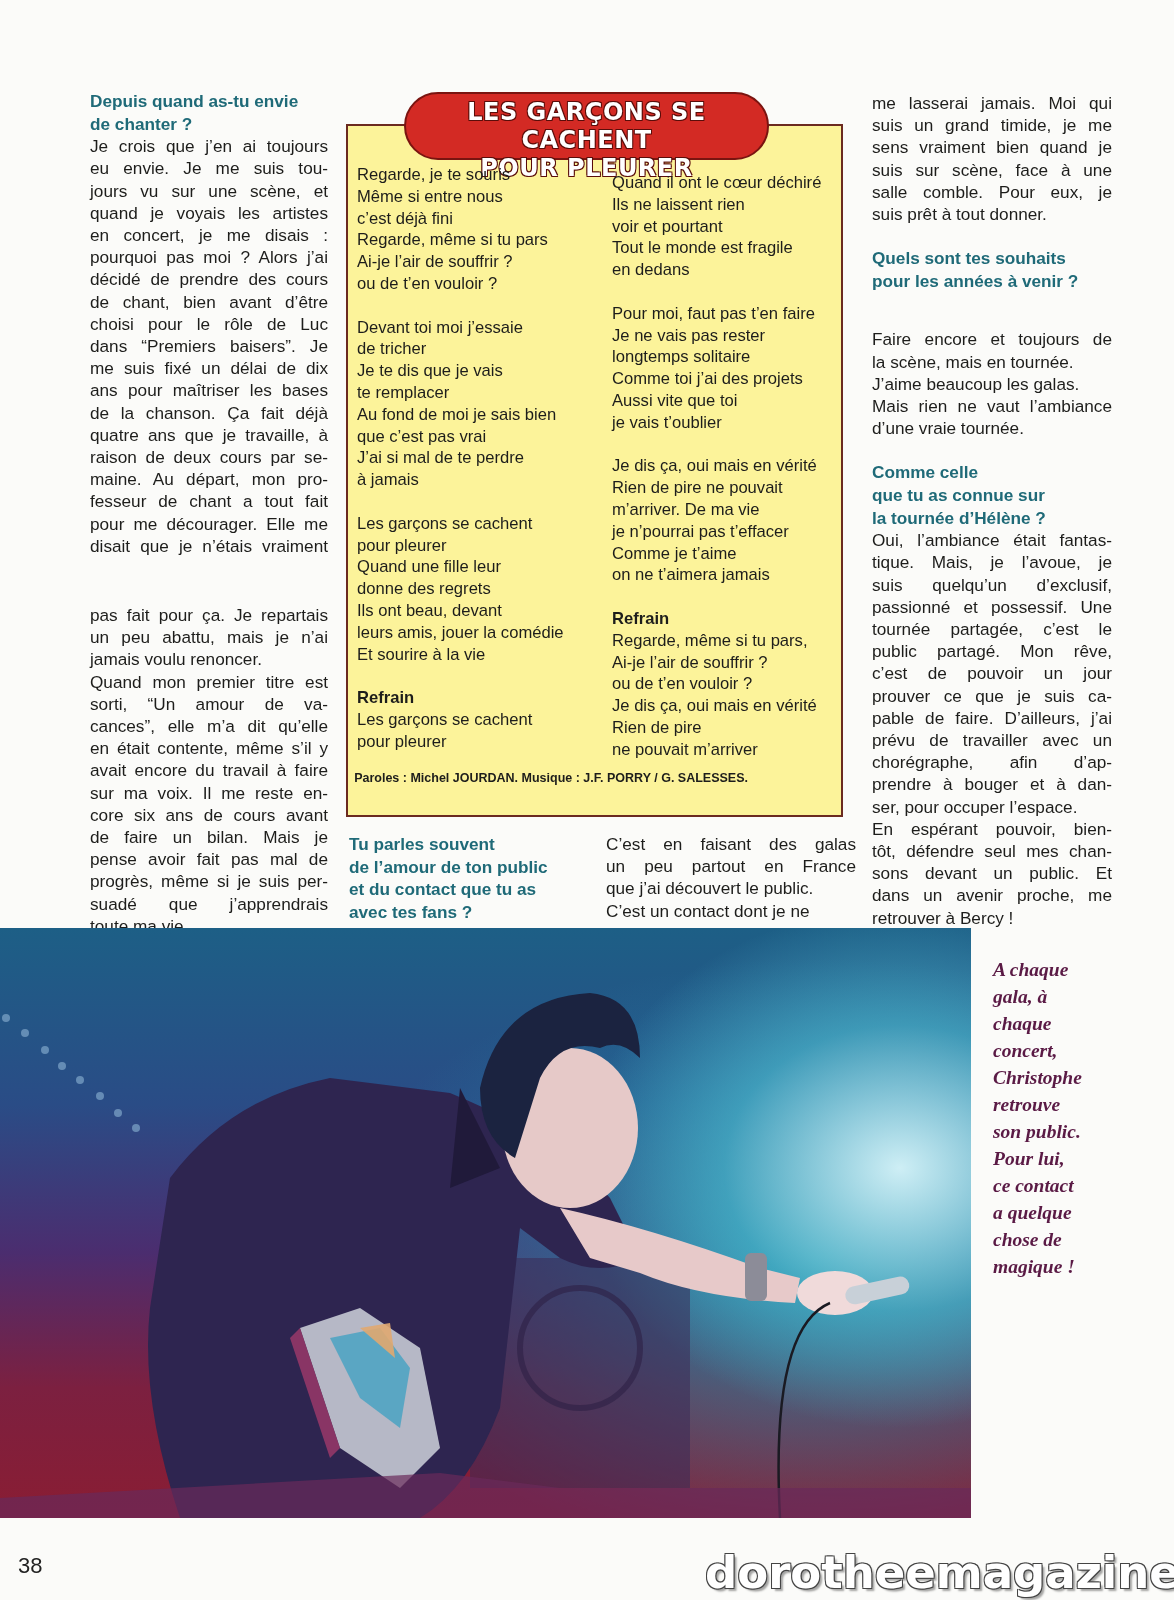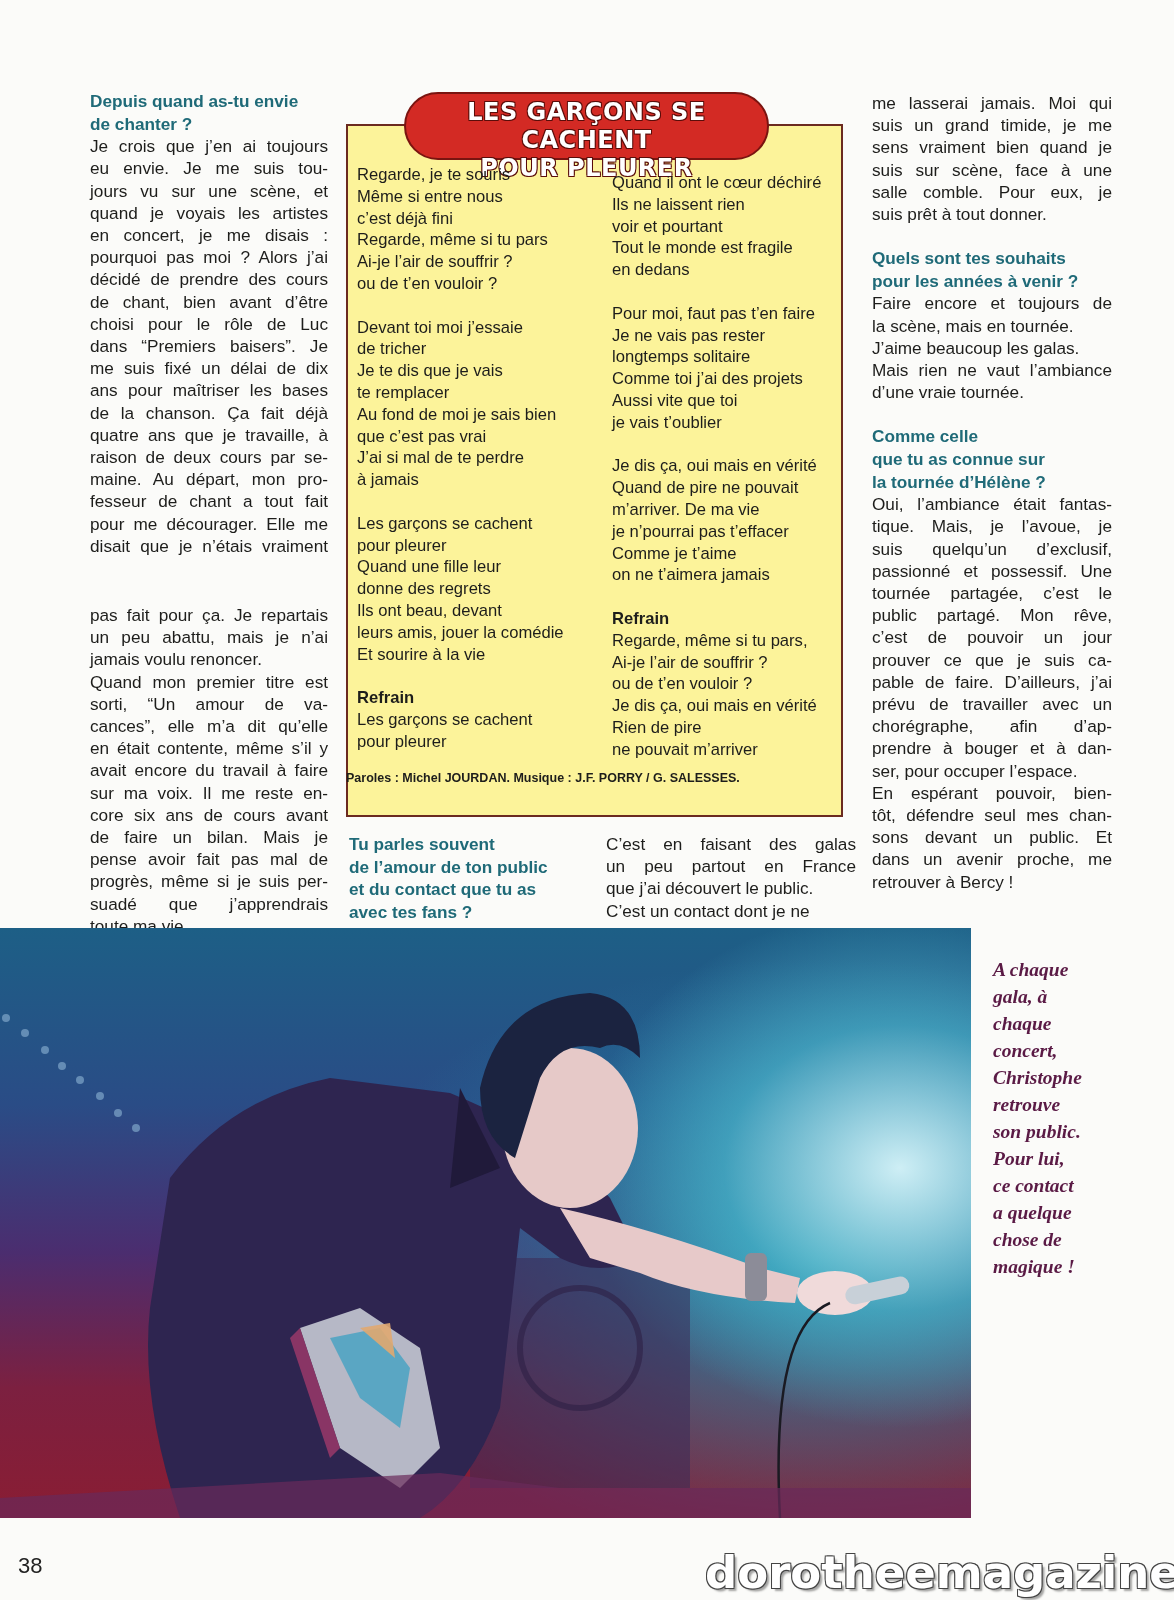--- a/index.html
+++ b/index.html
@@ -32,21 +32,21 @@
     padding-top: 4px;
     text-shadow: -1px -1px 0 #5a0d0a, 1px -1px 0 #5a0d0a, -1px 1px 0 #5a0d0a, 1px 1px 0 #5a0d0a;
   }
   .lyr { position: absolute; font-size: 16.6px; line-height: 21.8px; color: #1d1d1b; }
   #lyr-left { left: 357px; top: 164px; width: 240px; }
   #lyr-right { left: 612px; top: 172px; width: 230px; }
   .lyr .stanza { margin-bottom: 21.8px; }
   .lyr .line { display: block; white-space: nowrap; }
   .lyr .refrain { font-weight: bold; display: block; }
   #credits {
-    position: absolute; left: 346px; top: 770px; width: 402px; text-align: left;
+    position: absolute; left: 346px; top: 770px; width: 402px; text-align: right;
     font-weight: bold; font-size: 12.5px; line-height: 17px;
   }
 
   
   #photo {
     position: absolute; left: 0; top: 928px; width: 971px; height: 590px; overflow: hidden;
     background:
       radial-gradient(ellipse 320px 260px at 900px 240px, rgba(215,245,250,0.95), rgba(80,190,210,0.6) 55%, rgba(0,0,0,0) 100%),
       radial-gradient(ellipse 500px 300px at 820px 330px, rgba(30,150,175,0.9), rgba(0,0,0,0) 100%),
       linear-gradient(180deg, #1d5f86 0%, #2a4c86 30%, #4b2d6f 55%, #7c2040 78%, #8a1d33 100%);
@@ -161,21 +161,21 @@
     <div class="stanza">
       <span class="line">Pour moi, faut pas t’en faire</span>
       <span class="line">Je ne vais pas rester</span>
       <span class="line">longtemps solitaire</span>
       <span class="line">Comme toi j’ai des projets</span>
       <span class="line">Aussi vite que toi</span>
       <span class="line">je vais t’oublier</span>
     </div>
     <div class="stanza">
       <span class="line">Je dis ça, oui mais en vérité</span>
-      <span class="line">Quand de pire ne pouvait</span>
+      <span class="line">Rien de pire ne pouvait</span>
       <span class="line">m’arriver. De ma vie</span>
       <span class="line">je n’pourrai pas t’effacer</span>
       <span class="line">Comme je t’aime</span>
       <span class="line">on ne t’aimera jamais</span>
     </div>
     <div class="stanza">
       <span class="refrain">Refrain</span>
       <span class="line">Regarde, même si tu pars,</span>
       <span class="line">Ai-je l’air de souffrir ?</span>
       <span class="line">ou de t’en vouloir ?</span>
@@ -213,21 +213,21 @@
       <div style="text-align: justify; text-align-last: justify;">suis sur scène, face à une</div>
       <div style="text-align: justify; text-align-last: justify;">salle comble. Pour eux, je</div>
       <div>suis prêt à tout donner.</div>
     </div>
   <div class="gap"></div>
   <div class="q">
       <div>Quels sont tes souhaits</div>
       <div>pour les années à venir ?</div>
     </div>
   <div>
-      <div style="text-align: justify; text-align-last: justify;">Faire encore et toujours de</div>
+      <div style="text-align: justify; text-align-last: justify; margin-top: 36px;">Faire encore et toujours de</div>
       <div>la scène, mais en tournée.</div>
       <div>J’aime beaucoup les galas.</div>
       <div style="text-align: justify; text-align-last: justify;">Mais rien ne vaut l’ambiance</div>
       <div>d’une vraie tournée.</div>
     </div>
   <div class="gap"></div>
   <div class="q">
       <div>Comme celle</div>
       <div>que tu as connue sur</div>
       <div>la tournée d’Hélène ?</div>

